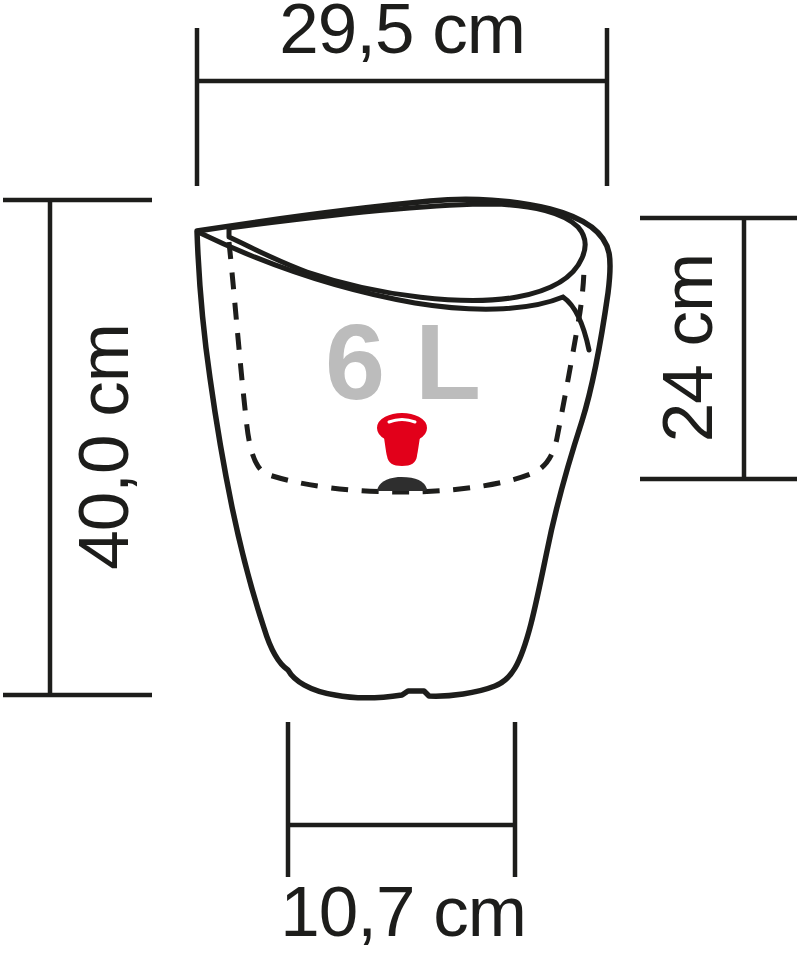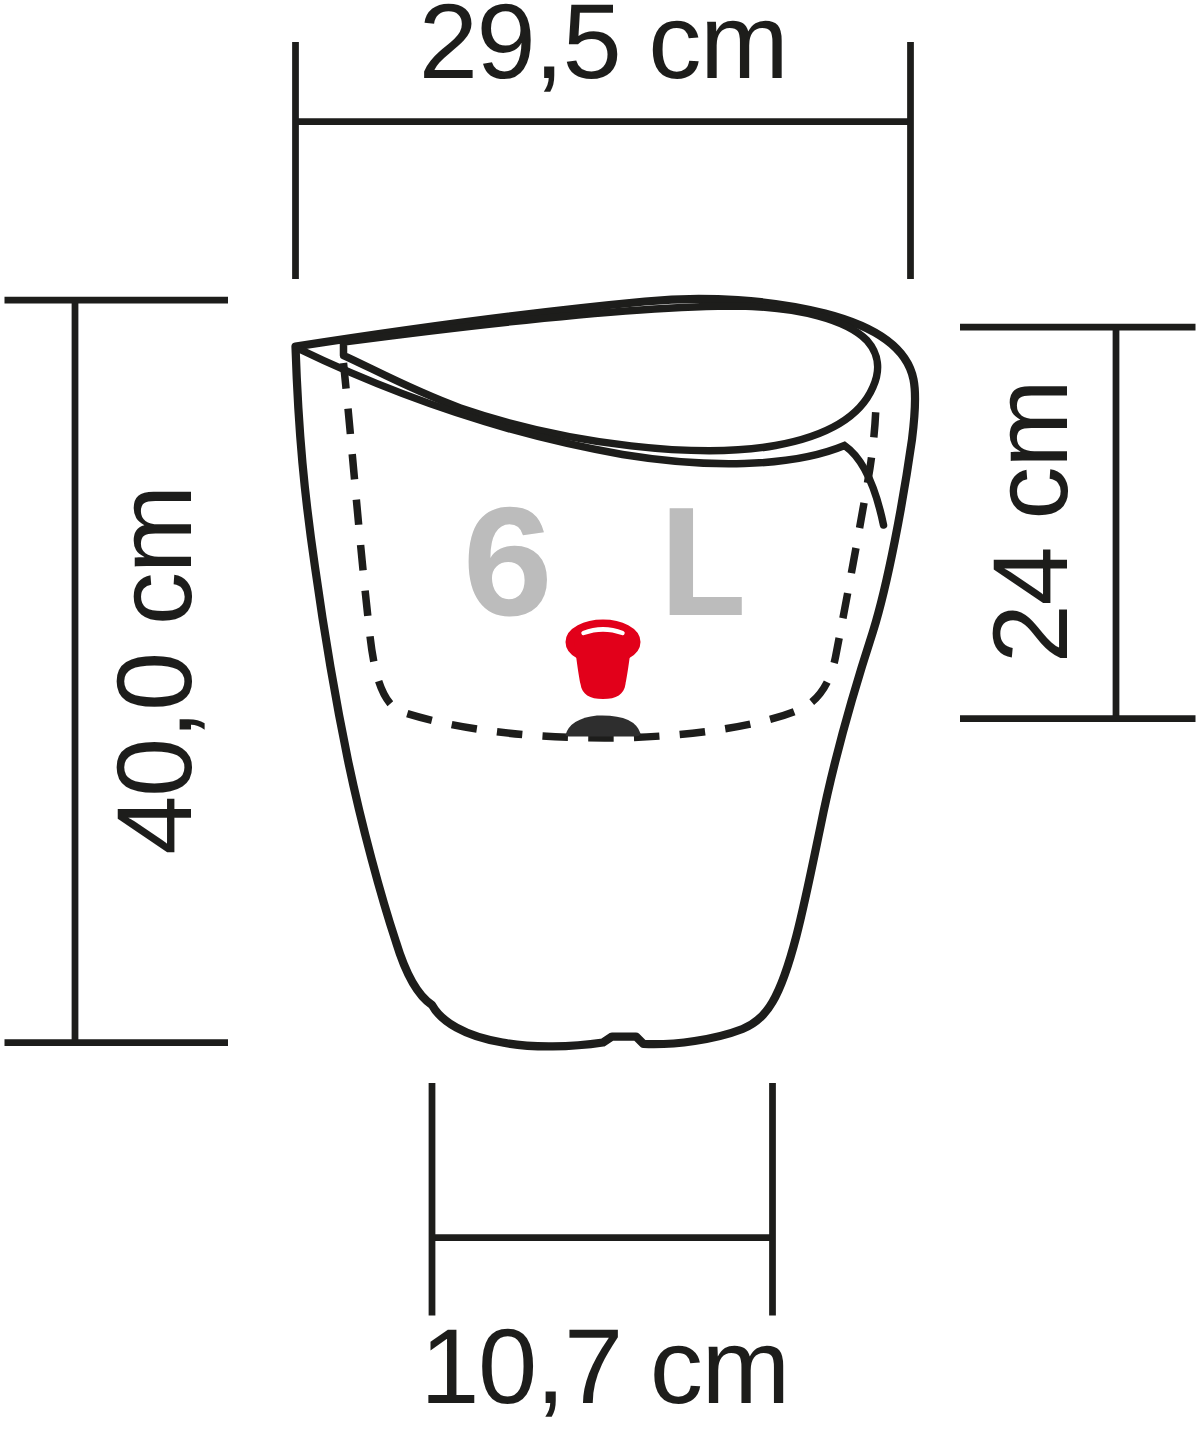--- a/index.html
+++ b/index.html
@@ -30,25 +30,24 @@
     text-align:center;
     white-space:nowrap;
     letter-spacing:-1px;
   }
   .label.rot{transform:rotate(-90deg);}
   .lbl-top{left:102px;top:-7px;width:600px;}
   .lbl-height{left:-136px;top:411px;width:480px;height:72px;}
   .lbl-depth{left:538px;top:312px;width:300px;height:72px;}
   .lbl-base{left:103px;top:876px;width:600px;}
   .lbl-capacity{
-    left:103px;top:326px;width:600px;
+    left:103px;top:306px;width:600px;
     font-size:108px;line-height:112px;font-weight:bold;
     color:var(--capacity-text,#bcbcbc);
     letter-spacing:0;
-    font-family:Liberation Mono, monospace;
   }
 </style>
 </head>
 <body>
 
 <div class="stage">
 
   <svg width="800" height="957" viewBox="0 0 800 957">
 
     <g>

